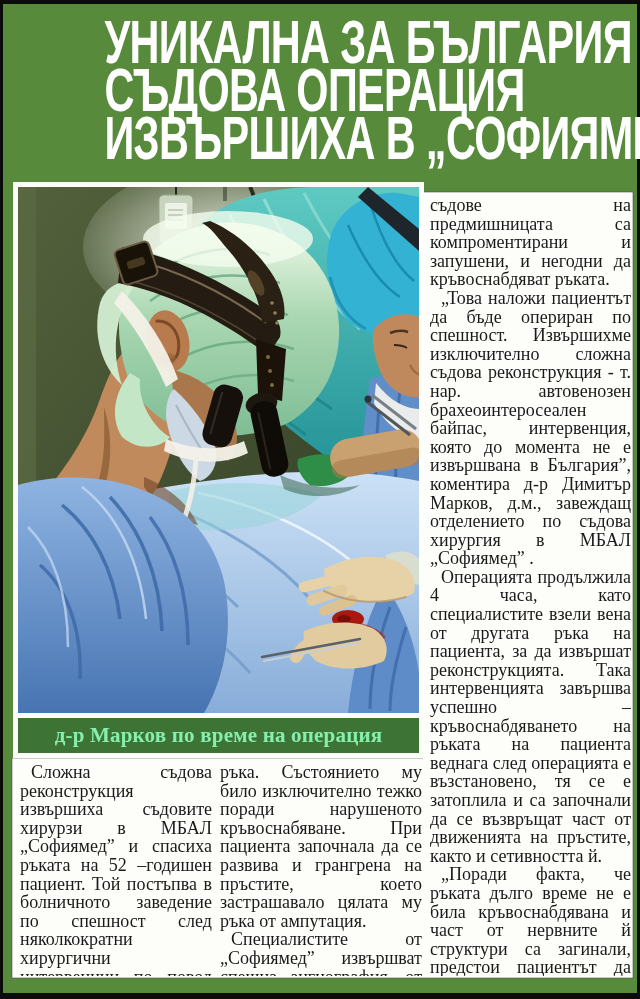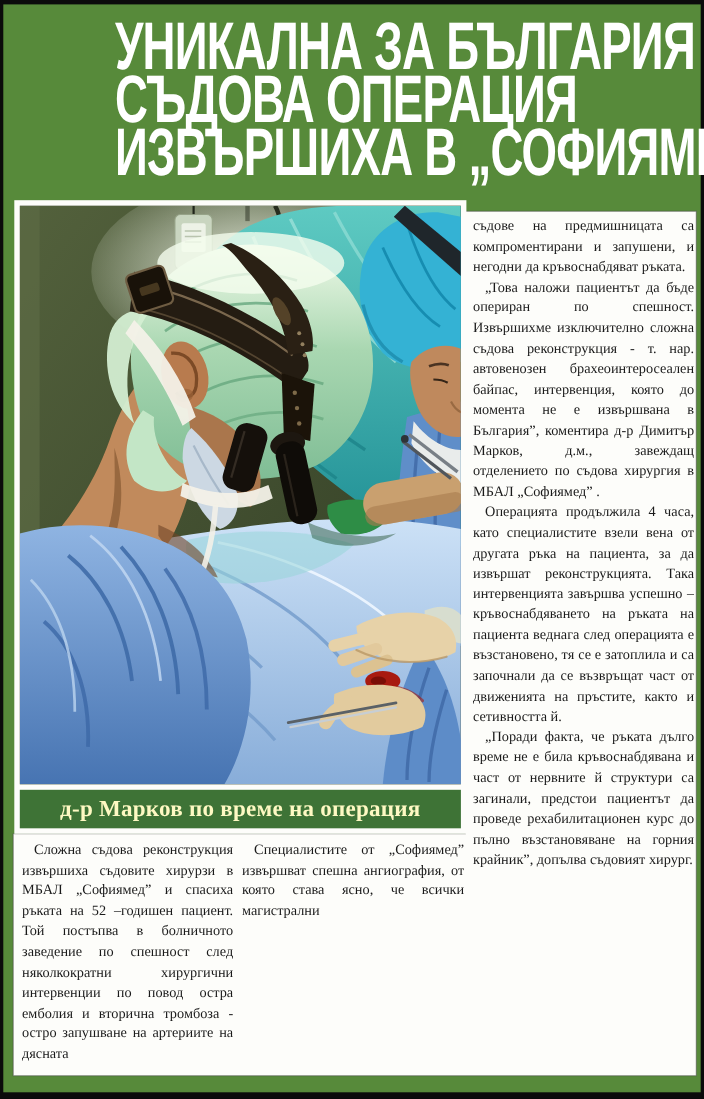--- a/index.html
+++ b/index.html
@@ -15,24 +15,24 @@
     transform:scaleX(0.68);transform-origin:50% 50%;}
 
   
   .panel-svg{position:absolute;left:0;top:0;z-index:1;}
 
   
   .photo-frame{position:absolute;left:13px;top:182px;width:411px;height:576px;background:#fdfdfa;z-index:3;}
   .photo-area{position:absolute;left:5px;top:5px;width:401px;height:526px;overflow:hidden;background:#3a4729;}
   .photo-area svg{display:block;width:100%;height:100%;}
   .caption-bar{position:absolute;left:5px;top:536px;width:401px;height:35px;background:#3e7336;
-    color:#fef9c3;font-weight:700;font-size:21px;line-height:35px;text-align:center;letter-spacing:.2px;}
-
-  
-  .col{position:absolute;z-index:5;color:#1a1a1a;font-size:13px;line-height:18.6px;
+    color:#86efac;font-weight:700;font-size:21px;line-height:35px;text-align:center;letter-spacing:.2px;}
+
+  
+  .col{position:absolute;z-index:5;color:#1a1a1a;font-size:18px;line-height:18.6px;
        text-align:justify;overflow:hidden;}
   .col p{margin:0;padding:0;}
   .col p.ind{text-indent:11px;}
   .col-right{left:430px;top:196px;width:201px;height:780px;}
   .col-left{left:20px;top:763px;width:192px;height:213px;}
   .col-mid{left:220px;top:763px;width:202px;height:213px;}
 </style>
 </head>
 <body>
 
@@ -251,15 +251,16 @@
     <p class="ind">„Това наложи пациентът да бъде опериран по спешност. Извършихме изключително сложна съдова реконструкция - т. нар. автовенозен брахеоинтеросеален байпас, интервенция, която до момента не е извършвана в България”, коментира д-р Димитър Марков, д.м., завеждащ отделението по съдова хирургия в МБАЛ „Софиямед” .</p>
     <p class="ind">Операцията продължила 4 часа, като специалистите взели вена от другата ръка на пациента, за да извършат реконструкцията. Така интервенцията завършва успешно – кръвоснабдяването на ръката на пациента веднага след операцията е възстановено, тя се е затоплила и са започнали да се възвръщат част от движенията на пръстите, както и сетивността й.</p>
     <p class="ind">„Поради факта, че ръката дълго време не е била кръвоснабдявана и част от нервните й структури са загинали, предстои пациентът да проведе рехабилитационен курс до пълно възстановяване на горния крайник”, допълва съдовият хирург.</p>
   </div>
 
   <div class="col col-left">
     <p class="ind">Сложна съдова реконструкция извършиха съдовите хирурзи в МБАЛ „Софиямед” и спасиха ръката на 52 –годишен пациент. Той постъпва в болничното заведение по спешност след няколкократни хирургични интервенции по повод остра емболия и вторична тромбоза - остро запушване на артериите на дясната</p>
   </div>
 
   <div class="col col-mid">
+    <p>ръка. Състоянието му било изключително тежко поради нарушеното кръвоснабяване. При пациента започнала да се развива и грангрена на пръстите, което застрашавало цялата му ръка от ампутация.</p>
     <p class="ind">Специалистите от „Софиямед” извършват спешна ангиография, от която става ясно, че всички магистрални</p>
   </div>
 </div>
 
 </body></html>

